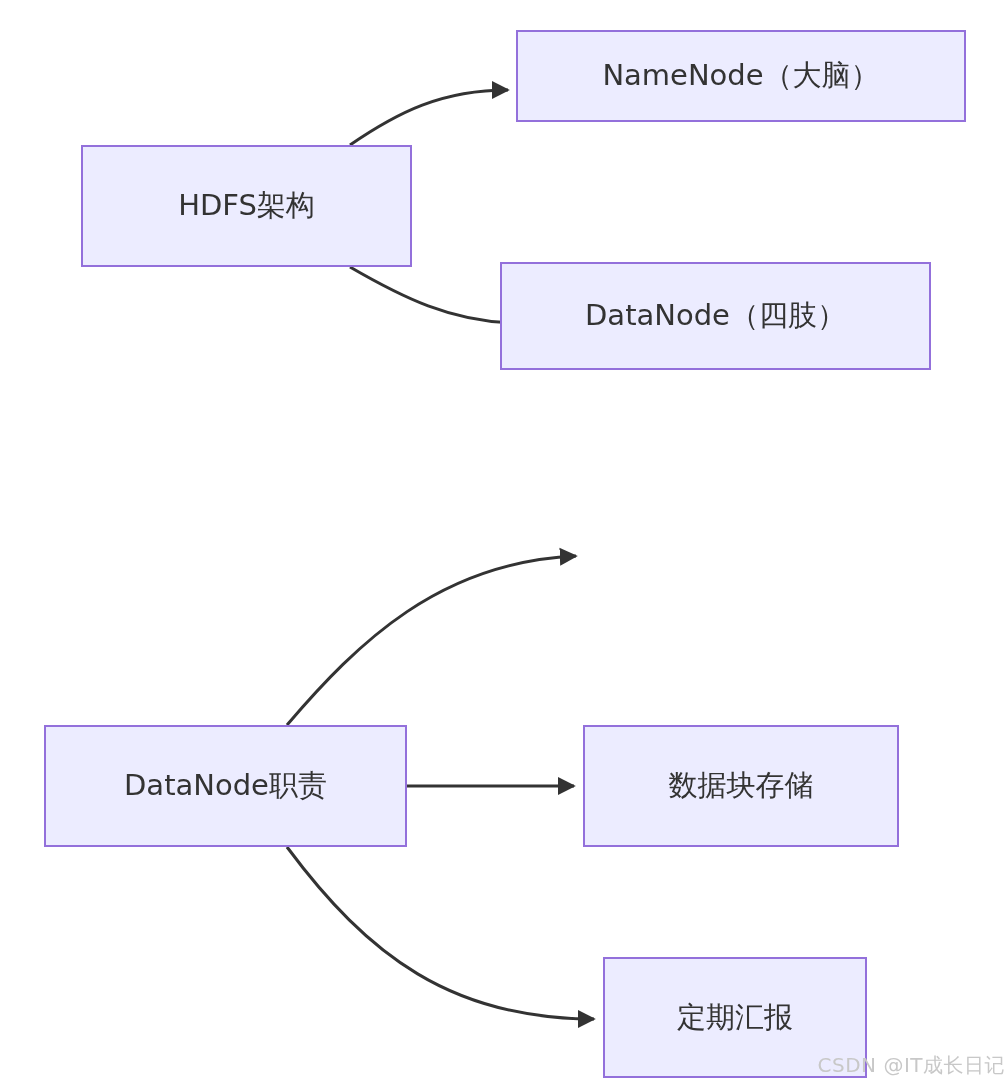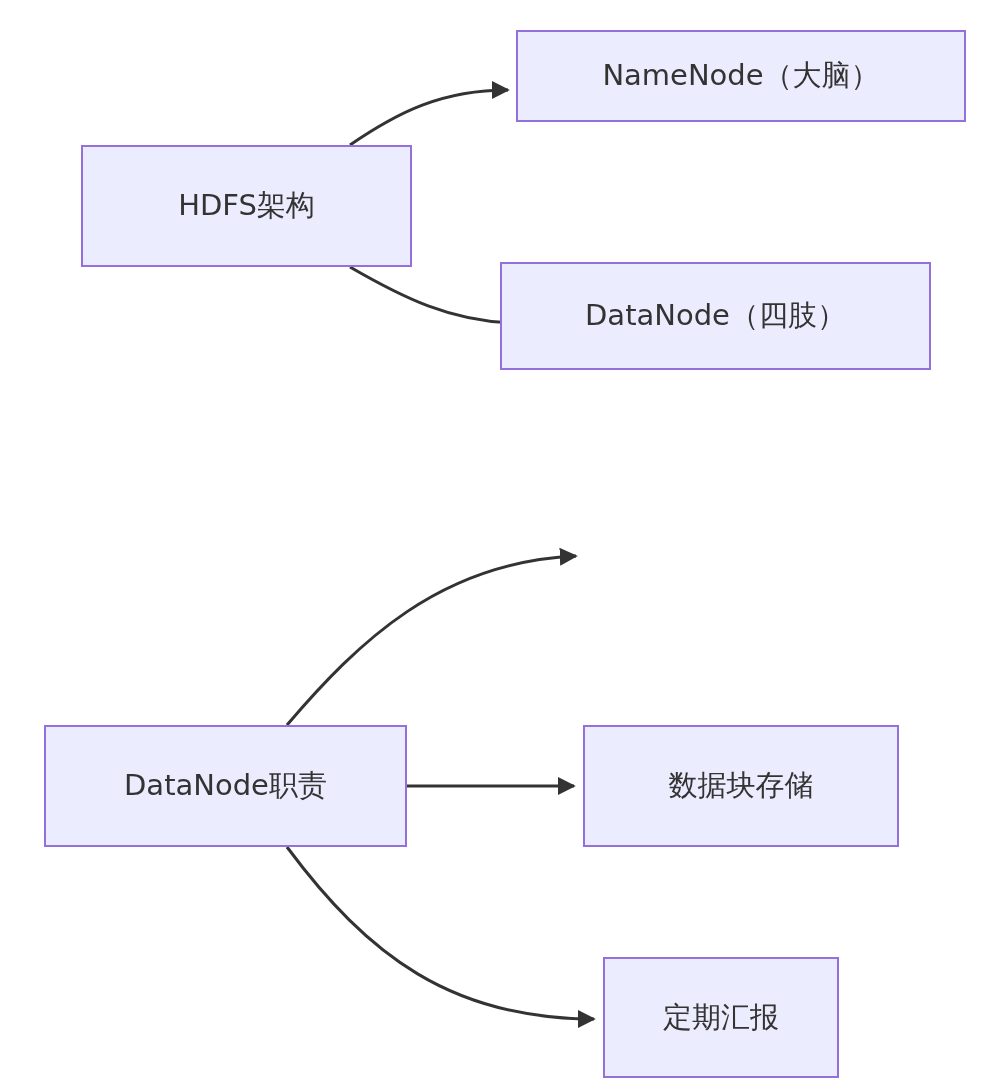--- a/index.html
+++ b/index.html
@@ -45,21 +45,21 @@
     text-align: center;
     white-space: nowrap;
   }
 
   .node-hdfs      { left: 81px;  top: 145px; width: 331px; height: 122px; }
   .node-namenode  { left: 516px; top: 30px;  width: 450px; height: 92px; }
   .node-datanode  { left: 500px; top: 262px; width: 431px; height: 108px; }
   .node-duty      { left: 44px;  top: 725px; width: 363px; height: 122px; }
   .node-storage   { left: 583px; top: 493px; width: 316px; height: 122px; }
   .node-readwrite { left: 583px; top: 725px; width: 316px; height: 122px; }
-  .node-report    { left: 603px; top: 957px; width: 236px; height: 121px; }
+  .node-report    { left: 603px; top: 957px; width: 264px; height: 121px; }
 
   .watermark {
     position: absolute;
     right: 3px;
     top: 1052px;
     font-size: 20px;
     color: var(--watermark-color);
     letter-spacing: 0.5px;
     white-space: nowrap;
   }
@@ -100,14 +100,15 @@
 
 
   <div class="node node-readwrite">
     <span class="node-label">数据块存储</span>
   </div>
 
   <div class="node node-report">
     <span class="node-label">定期汇报</span>
   </div>
 
+  <div class="watermark">CSDN @IT成长日记</div>
 
 </div>
 
 </body></html>

